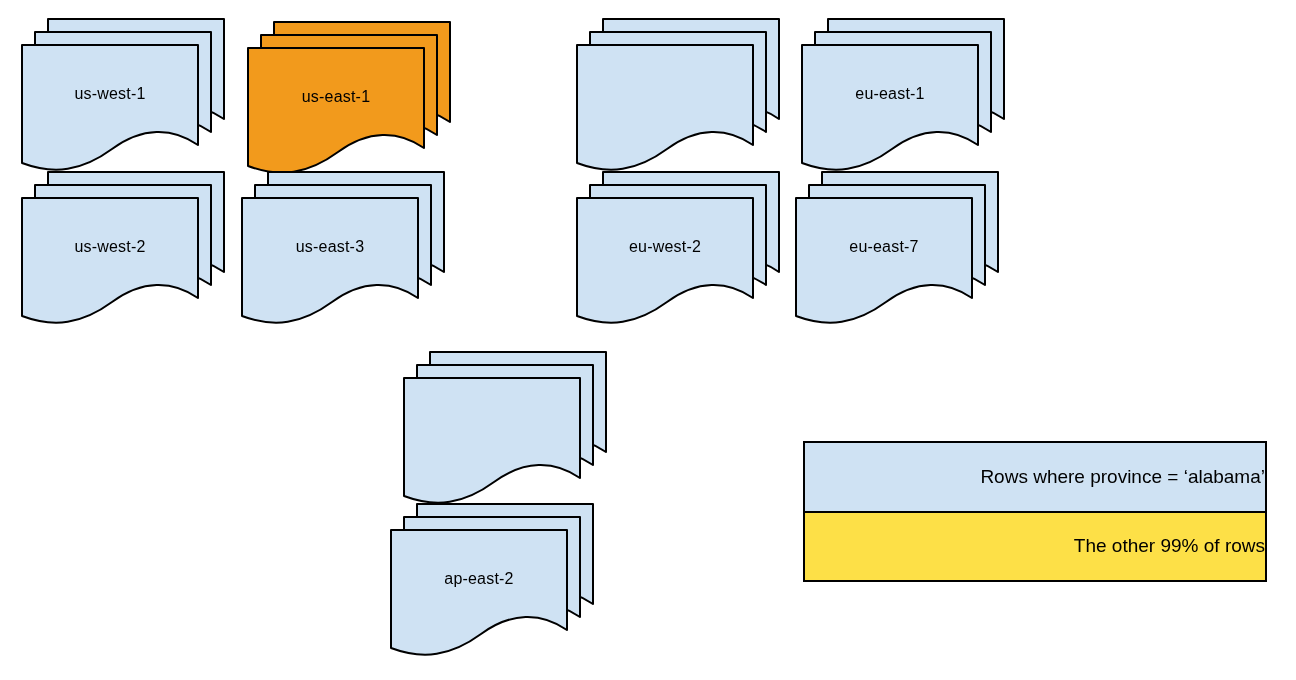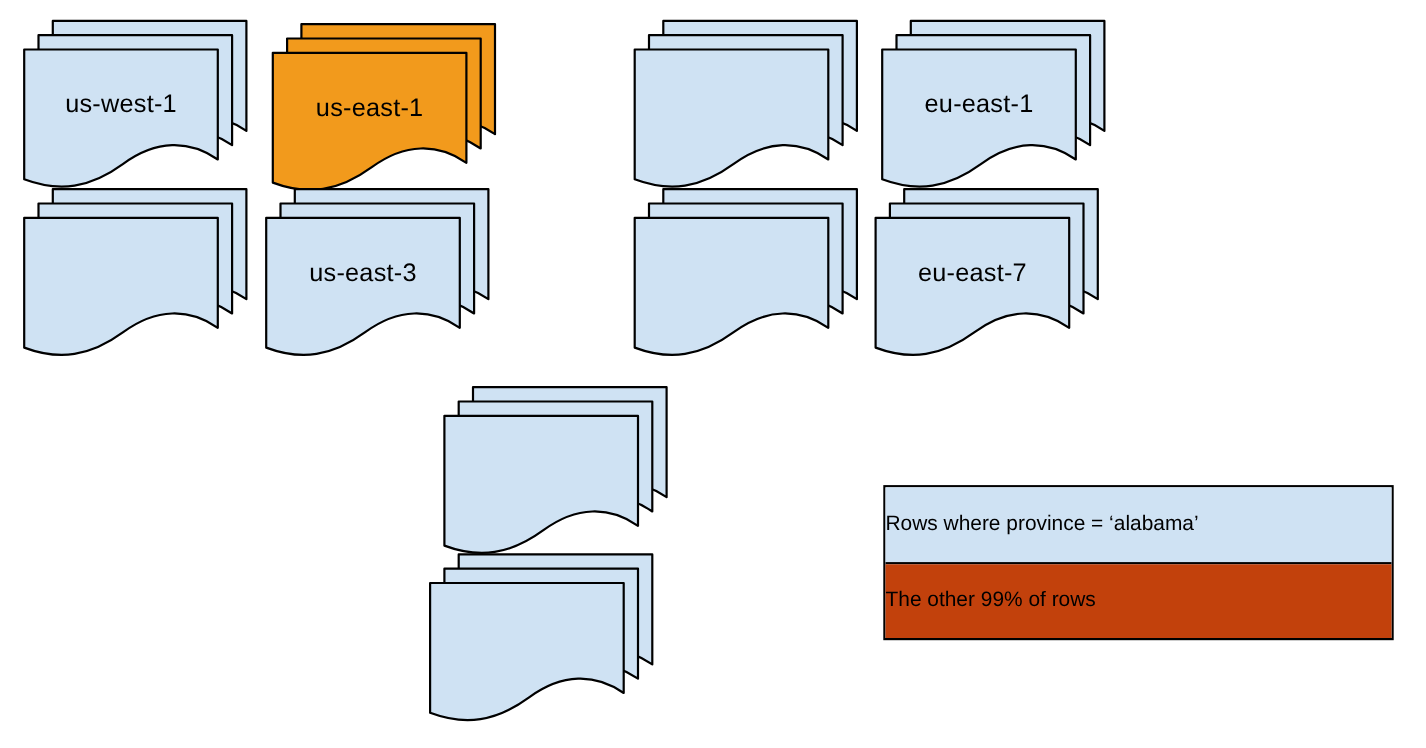--- a/index.html
+++ b/index.html
@@ -27,36 +27,36 @@
   }
   .doc-label {
     position: absolute;
     left: 0;
     top: 26px;
     width: 180px;
     height: 102px;
     display: flex;
     align-items: center;
     justify-content: center;
-    font-size: 23px;
+    font-size: 16px;
     letter-spacing: 0.2px;
     pointer-events: none;
   }
   .legend {
     position: absolute;
     border: 2px solid var(--stroke, #000000);
     display: flex;
     flex-direction: column;
     box-sizing: border-box;
   }
   .legend-row {
     flex: 1;
     display: flex;
     align-items: center;
-    justify-content: flex-start;
+    justify-content: flex-end;
     font-size: 19px;
   }
   .legend-row.first {
     border-bottom: 2px solid var(--stroke, #000000);
   }
 </style>
 </head>
 <body>
 
 <div class="canvas" style="--bg: #ffffff; --stroke: #000000; --text: #000000;">
@@ -111,20 +111,21 @@
       <div class="doc-stack" style="left: 20px; top: 170px;">
         <svg width="182" height="136" viewBox="0 0 182 136" style="left: 26px; top: 0px;">
           <path d="M2 2 L178 2 L178 102 C 152 84, 122 84, 92 106 C 62 128, 34 132, 2 120 Z" fill="#cfe2f3" stroke="#000000" stroke-width="2" stroke-linejoin="round"></path>
         </svg>
         <svg width="182" height="136" viewBox="0 0 182 136" style="left: 13px; top: 13px;">
           <path d="M2 2 L178 2 L178 102 C 152 84, 122 84, 92 106 C 62 128, 34 132, 2 120 Z" fill="#cfe2f3" stroke="#000000" stroke-width="2" stroke-linejoin="round"></path>
         </svg>
         <svg width="182" height="136" viewBox="0 0 182 136" style="left: 0px; top: 26px;">
           <path d="M2 2 L178 2 L178 102 C 152 84, 122 84, 92 106 C 62 128, 34 132, 2 120 Z" fill="#cfe2f3" stroke="#000000" stroke-width="2" stroke-linejoin="round"></path>
         </svg>
+        <div class="doc-label">us-west-2</div>
       </div>
       <div class="doc-stack" style="left: 240px; top: 170px;">
         <svg width="182" height="136" viewBox="0 0 182 136" style="left: 26px; top: 0px;">
           <path d="M2 2 L178 2 L178 102 C 152 84, 122 84, 92 106 C 62 128, 34 132, 2 120 Z" fill="#cfe2f3" stroke="#000000" stroke-width="2" stroke-linejoin="round"></path>
         </svg>
         <svg width="182" height="136" viewBox="0 0 182 136" style="left: 13px; top: 13px;">
           <path d="M2 2 L178 2 L178 102 C 152 84, 122 84, 92 106 C 62 128, 34 132, 2 120 Z" fill="#cfe2f3" stroke="#000000" stroke-width="2" stroke-linejoin="round"></path>
         </svg>
         <svg width="182" height="136" viewBox="0 0 182 136" style="left: 0px; top: 26px;">
           <path d="M2 2 L178 2 L178 102 C 152 84, 122 84, 92 106 C 62 128, 34 132, 2 120 Z" fill="#cfe2f3" stroke="#000000" stroke-width="2" stroke-linejoin="round"></path>
@@ -134,20 +135,21 @@
       <div class="doc-stack" style="left: 575px; top: 170px;">
         <svg width="182" height="136" viewBox="0 0 182 136" style="left: 26px; top: 0px;">
           <path d="M2 2 L178 2 L178 102 C 152 84, 122 84, 92 106 C 62 128, 34 132, 2 120 Z" fill="#cfe2f3" stroke="#000000" stroke-width="2" stroke-linejoin="round"></path>
         </svg>
         <svg width="182" height="136" viewBox="0 0 182 136" style="left: 13px; top: 13px;">
           <path d="M2 2 L178 2 L178 102 C 152 84, 122 84, 92 106 C 62 128, 34 132, 2 120 Z" fill="#cfe2f3" stroke="#000000" stroke-width="2" stroke-linejoin="round"></path>
         </svg>
         <svg width="182" height="136" viewBox="0 0 182 136" style="left: 0px; top: 26px;">
           <path d="M2 2 L178 2 L178 102 C 152 84, 122 84, 92 106 C 62 128, 34 132, 2 120 Z" fill="#cfe2f3" stroke="#000000" stroke-width="2" stroke-linejoin="round"></path>
         </svg>
+        <div class="doc-label">eu-west-2</div>
       </div>
       <div class="doc-stack" style="left: 794px; top: 170px;">
         <svg width="182" height="136" viewBox="0 0 182 136" style="left: 26px; top: 0px;">
           <path d="M2 2 L178 2 L178 102 C 152 84, 122 84, 92 106 C 62 128, 34 132, 2 120 Z" fill="#cfe2f3" stroke="#000000" stroke-width="2" stroke-linejoin="round"></path>
         </svg>
         <svg width="182" height="136" viewBox="0 0 182 136" style="left: 13px; top: 13px;">
           <path d="M2 2 L178 2 L178 102 C 152 84, 122 84, 92 106 C 62 128, 34 132, 2 120 Z" fill="#cfe2f3" stroke="#000000" stroke-width="2" stroke-linejoin="round"></path>
         </svg>
         <svg width="182" height="136" viewBox="0 0 182 136" style="left: 0px; top: 26px;">
           <path d="M2 2 L178 2 L178 102 C 152 84, 122 84, 92 106 C 62 128, 34 132, 2 120 Z" fill="#cfe2f3" stroke="#000000" stroke-width="2" stroke-linejoin="round"></path>
@@ -168,24 +170,25 @@
       <div class="doc-stack" style="left: 389px; top: 502px;">
         <svg width="182" height="136" viewBox="0 0 182 136" style="left: 26px; top: 0px;">
           <path d="M2 2 L178 2 L178 102 C 152 84, 122 84, 92 106 C 62 128, 34 132, 2 120 Z" fill="#cfe2f3" stroke="#000000" stroke-width="2" stroke-linejoin="round"></path>
         </svg>
         <svg width="182" height="136" viewBox="0 0 182 136" style="left: 13px; top: 13px;">
           <path d="M2 2 L178 2 L178 102 C 152 84, 122 84, 92 106 C 62 128, 34 132, 2 120 Z" fill="#cfe2f3" stroke="#000000" stroke-width="2" stroke-linejoin="round"></path>
         </svg>
         <svg width="182" height="136" viewBox="0 0 182 136" style="left: 0px; top: 26px;">
           <path d="M2 2 L178 2 L178 102 C 152 84, 122 84, 92 106 C 62 128, 34 132, 2 120 Z" fill="#cfe2f3" stroke="#000000" stroke-width="2" stroke-linejoin="round"></path>
         </svg>
+        <div class="doc-label">ap-east-2</div>
       </div>
     </div>
 
   <div class="legend" id="legend-box" style="left: 803px; top: 441px; width: 464px; height: 141px;">
     <div class="legend-row first" id="legend-row-0" style="background: rgb(207, 226, 243);">
       <span>Rows where province = ‘alabama’</span>
     </div>
-    <div class="legend-row" id="legend-row-1" style="background: #c2410c;">
+    <div class="legend-row" id="legend-row-1" style="background: #fde047;">
       <span>The other 99% of rows</span>
     </div>
   </div>
 </div>
 
 </body></html>

